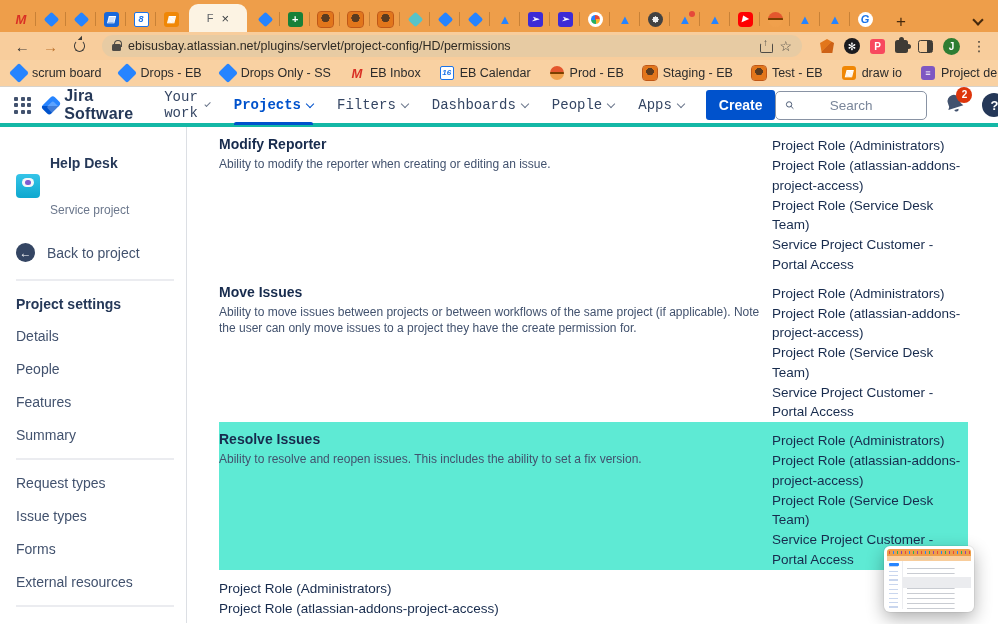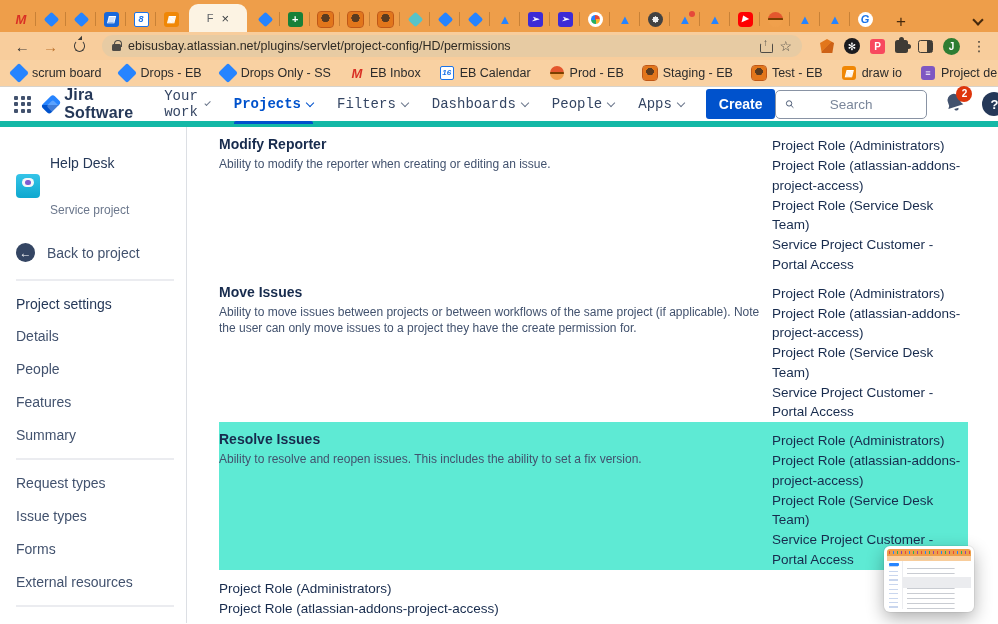--- a/index.html
+++ b/index.html
@@ -80,21 +80,21 @@
 
   .bookmarks { height:27px; background:#F9D1A2; display:flex; align-items:center; padding:0 12px; gap:19px; border-bottom:1px solid #D8D3CB; }
   .bm { display:flex; align-items:center; gap:6px; font-size:12.5px; color:#2B2B2B; white-space:nowrap; }
   .bm .fav { width:14px; height:14px; }
   .fav-cal16 { background:#fff; color:#1A73E8; border:1px solid #1A73E8; font-size:8px; border-radius:2px; font-weight:bold; }
   .fav-cal16::before { content:"16"; }
   .fav-purple-doc { background:#7E57C2; color:#fff; font-size:9px; }
   .fav-purple-doc::before { content:"≡"; }
 
   
-  .jira-header { height:40px; background:#fff; border-bottom:6px solid #14b8a6; display:flex; align-items:center; padding:0 14px; position:relative; }
+  .jira-header { height:40px; background:#fff; border-bottom:4px solid #14b8a6; display:flex; align-items:center; padding:0 14px; position:relative; }
   .grid-ic { display:grid; grid-template-columns:repeat(3,4px); gap:2.5px; margin-right:14px; }
   .grid-ic span { width:4px; height:4px; border-radius:1px; background:#42526E; }
   .jira-logo { display:flex; align-items:center; gap:7px; margin-right:26px; }
   .jira-mark { width:17px; height:17px; background:linear-gradient(135deg,#2684FF 0 55%, #0052CC 55%); transform:rotate(45deg); border-radius:3px; position:relative; }
   .jira-mark::after { content:""; position:absolute; left:4px; top:4px; width:9px; height:9px; background:#fff; border-radius:2px; opacity:.25; }
   .jira-logo-text { font-size:16px; font-weight:bold; color:#253858; letter-spacing:.2px; }
   .top-nav { display:flex; align-items:center; gap:24px;font-family:Liberation Mono, monospace; }
   .nav-item { display:flex; align-items:center; gap:6px; font-size:14px; color:#344563; height:40px; position:relative; cursor:pointer; }
   .nav-item .chev { width:6px; height:6px; border-right:1.6px solid #6B778C; border-bottom:1.6px solid #6B778C; transform:rotate(45deg); margin-top:-3px; }
   .nav-item.active { color:#0052CC; font-weight:bold; }
@@ -109,26 +109,26 @@
   .badge { position:absolute; top:-6px; right:-7px; min-width:16px; height:16px; border-radius:8px; background:#DE350B; color:#fff; font-size:10px; font-weight:bold; display:flex; align-items:center; justify-content:center; padding:0 3px; }
   .help-circle { width:24px; height:24px; border-radius:50%; background:#253858; color:#fff; font-size:13px; font-weight:bold; display:flex; align-items:center; justify-content:center; }
 
   
   .workspace { display:flex; height:calc(624px - 32px - 28px - 27px - 41px); }
   .sidebar { width:187px; border-right:1px solid #DCDFE4; padding:28px 16px 10px 16px; display:flex; flex-direction:column; font-size:14px; color:#42526E; }
   .proj-head { display:flex; align-items:center; gap:10px; margin-bottom:26px; }
   .proj-avatar { width:24px; height:24px; border-radius:4px; background:linear-gradient(180deg,#35C4E8,#0EA8CF); position:relative; flex:0 0 auto; }
   .proj-avatar::before { content:""; position:absolute; left:6px; top:4px; width:12px; height:9px; background:#F6F7F9; border-radius:5px; }
   .proj-avatar::after { content:""; position:absolute; left:9px; top:6px; width:6px; height:5px; background:#7E5BD0; border-radius:3px; }
-  .proj-name { font-size:14px; font-weight:normal; color:#253858; line-height:1.15; }
+  .proj-name { font-size:14px; font-weight:bold; color:#253858; line-height:1.15; }
   .proj-type { font-size:12px; color:#6B778C;margin-top:32px; }
   .back-row { display:flex; align-items:center; gap:12px; margin-bottom:17px; cursor:pointer; }
   .back-circle { width:19px; height:19px; border-radius:50%; background:#344563; color:#fff; font-size:12px; display:flex; align-items:center; justify-content:center; }
   .side-divider { border-top:2px solid #EBECF0; margin:0 -4px 0 0; }
-  .side-heading { font-weight:normal; color:#253858; margin:15px 0 4px; font-size:14px; }
+  .side-heading { font-weight:bold; color:#253858; margin:15px 0 4px; font-size:14px; }
   .side-list { list-style:none; }
   .side-list li { padding:9px 0 8px; cursor:pointer; }
   .side-list.first { margin-top:3px; }
   .side-group { margin:6px 0 7px; }
   .side-footer-note { font-size:12.5px; color:#42526E; padding-top:12px; }
   .side-spacer { flex:1; }
 
   
   .main { flex:1; padding:0 30px 0 32px; overflow:hidden; }
   .perm-row { display:grid; grid-template-columns:1fr 196px; column-gap:4px; padding-top:9px; align-items:start; }

